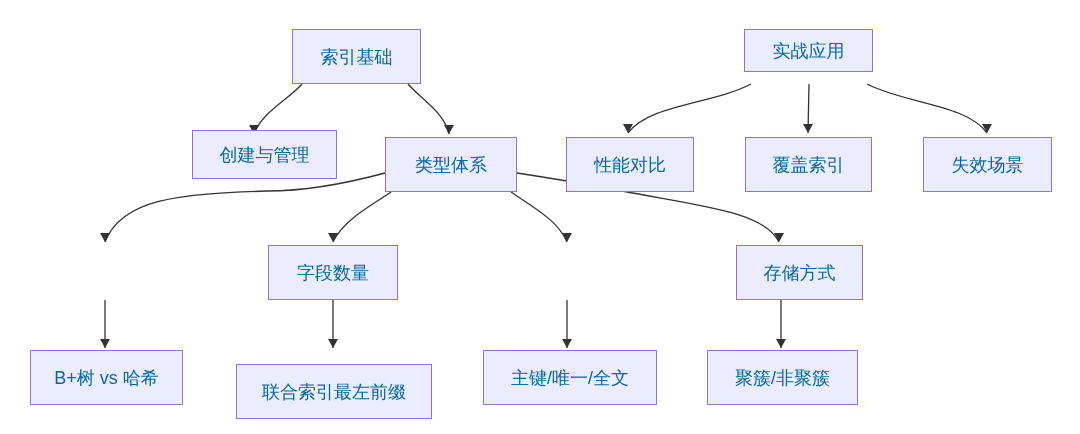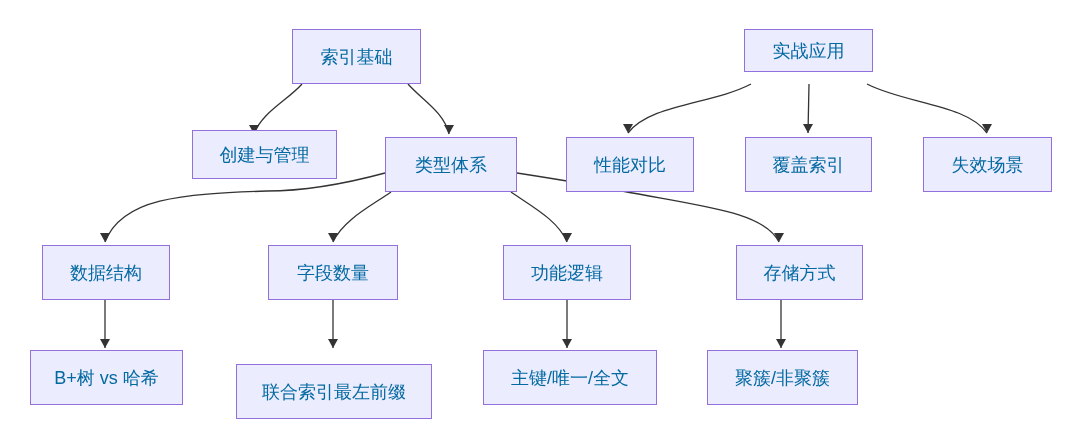--- a/index.html
+++ b/index.html
@@ -71,23 +71,21 @@
 
   <div class="node" style="left:292px; top:29px;  width:129px; height:55px">索引基础</div>
   <div class="node" style="left:744px; top:29px;  width:129px; height:43px">实战应用</div>
 
   <div class="node" style="left:192px; top:130px; width:145px; height:49px">创建与管理</div>
   <div class="node" style="left:385px; top:137px; width:132px; height:55px">类型体系</div>
   <div class="node" style="left:566px; top:137px; width:128px; height:55px">性能对比</div>
   <div class="node" style="left:745px; top:137px; width:127px; height:55px">覆盖索引</div>
   <div class="node" style="left:923px; top:137px; width:129px; height:55px">失效场景</div>
 
-  <div class="node" style="left:42px;  top:245px; width:128px; height:55px">数据结构</div>
   <div class="node" style="left:268px; top:245px; width:130px; height:55px">字段数量</div>
-  <div class="node" style="left:503px; top:245px; width:128px; height:55px">功能逻辑</div>
   <div class="node" style="left:736px; top:245px; width:127px; height:55px">存储方式</div>
 
   <div class="node" style="left:30px;  top:350px; width:153px; height:55px">B+树 vs 哈希</div>
   <div class="node" style="left:236px; top:364px; width:196px; height:55px">联合索引最左前缀</div>
   <div class="node" style="left:483px; top:350px; width:174px; height:55px">主键/唯一/全文</div>
   <div class="node" style="left:707px; top:350px; width:151px; height:55px">聚簇/非聚簇</div>
 
 </div>
 
 </body></html>

